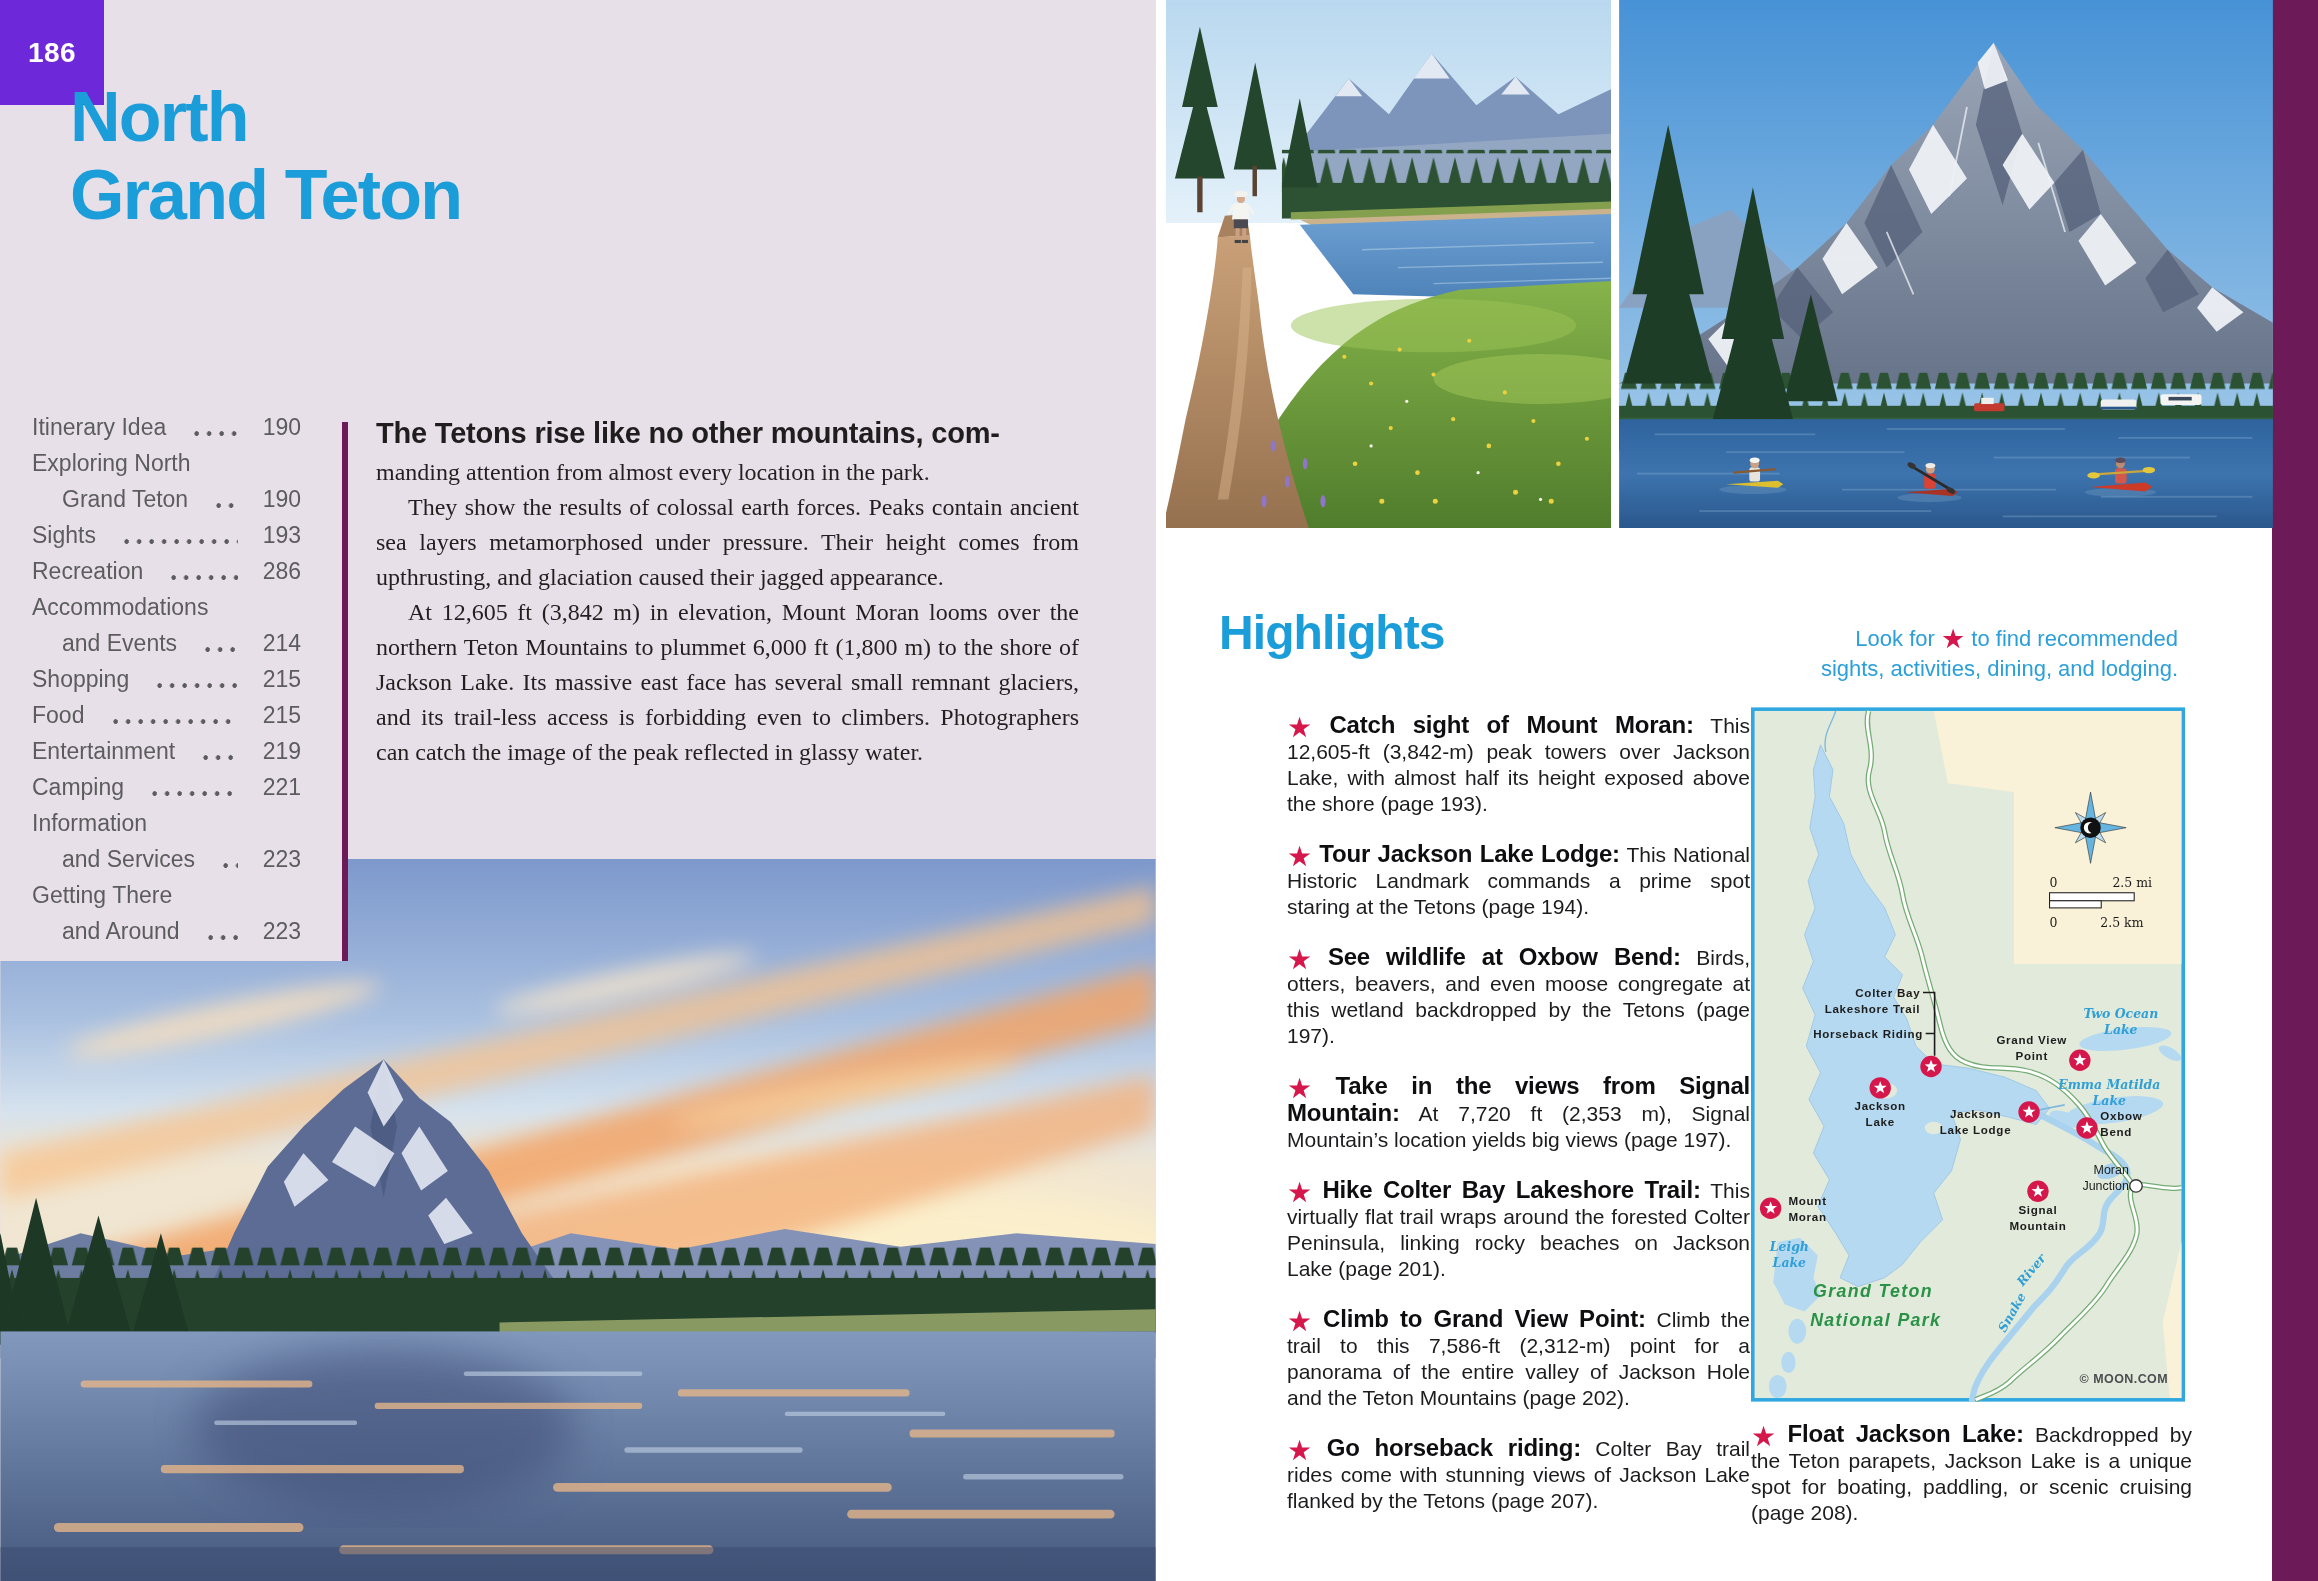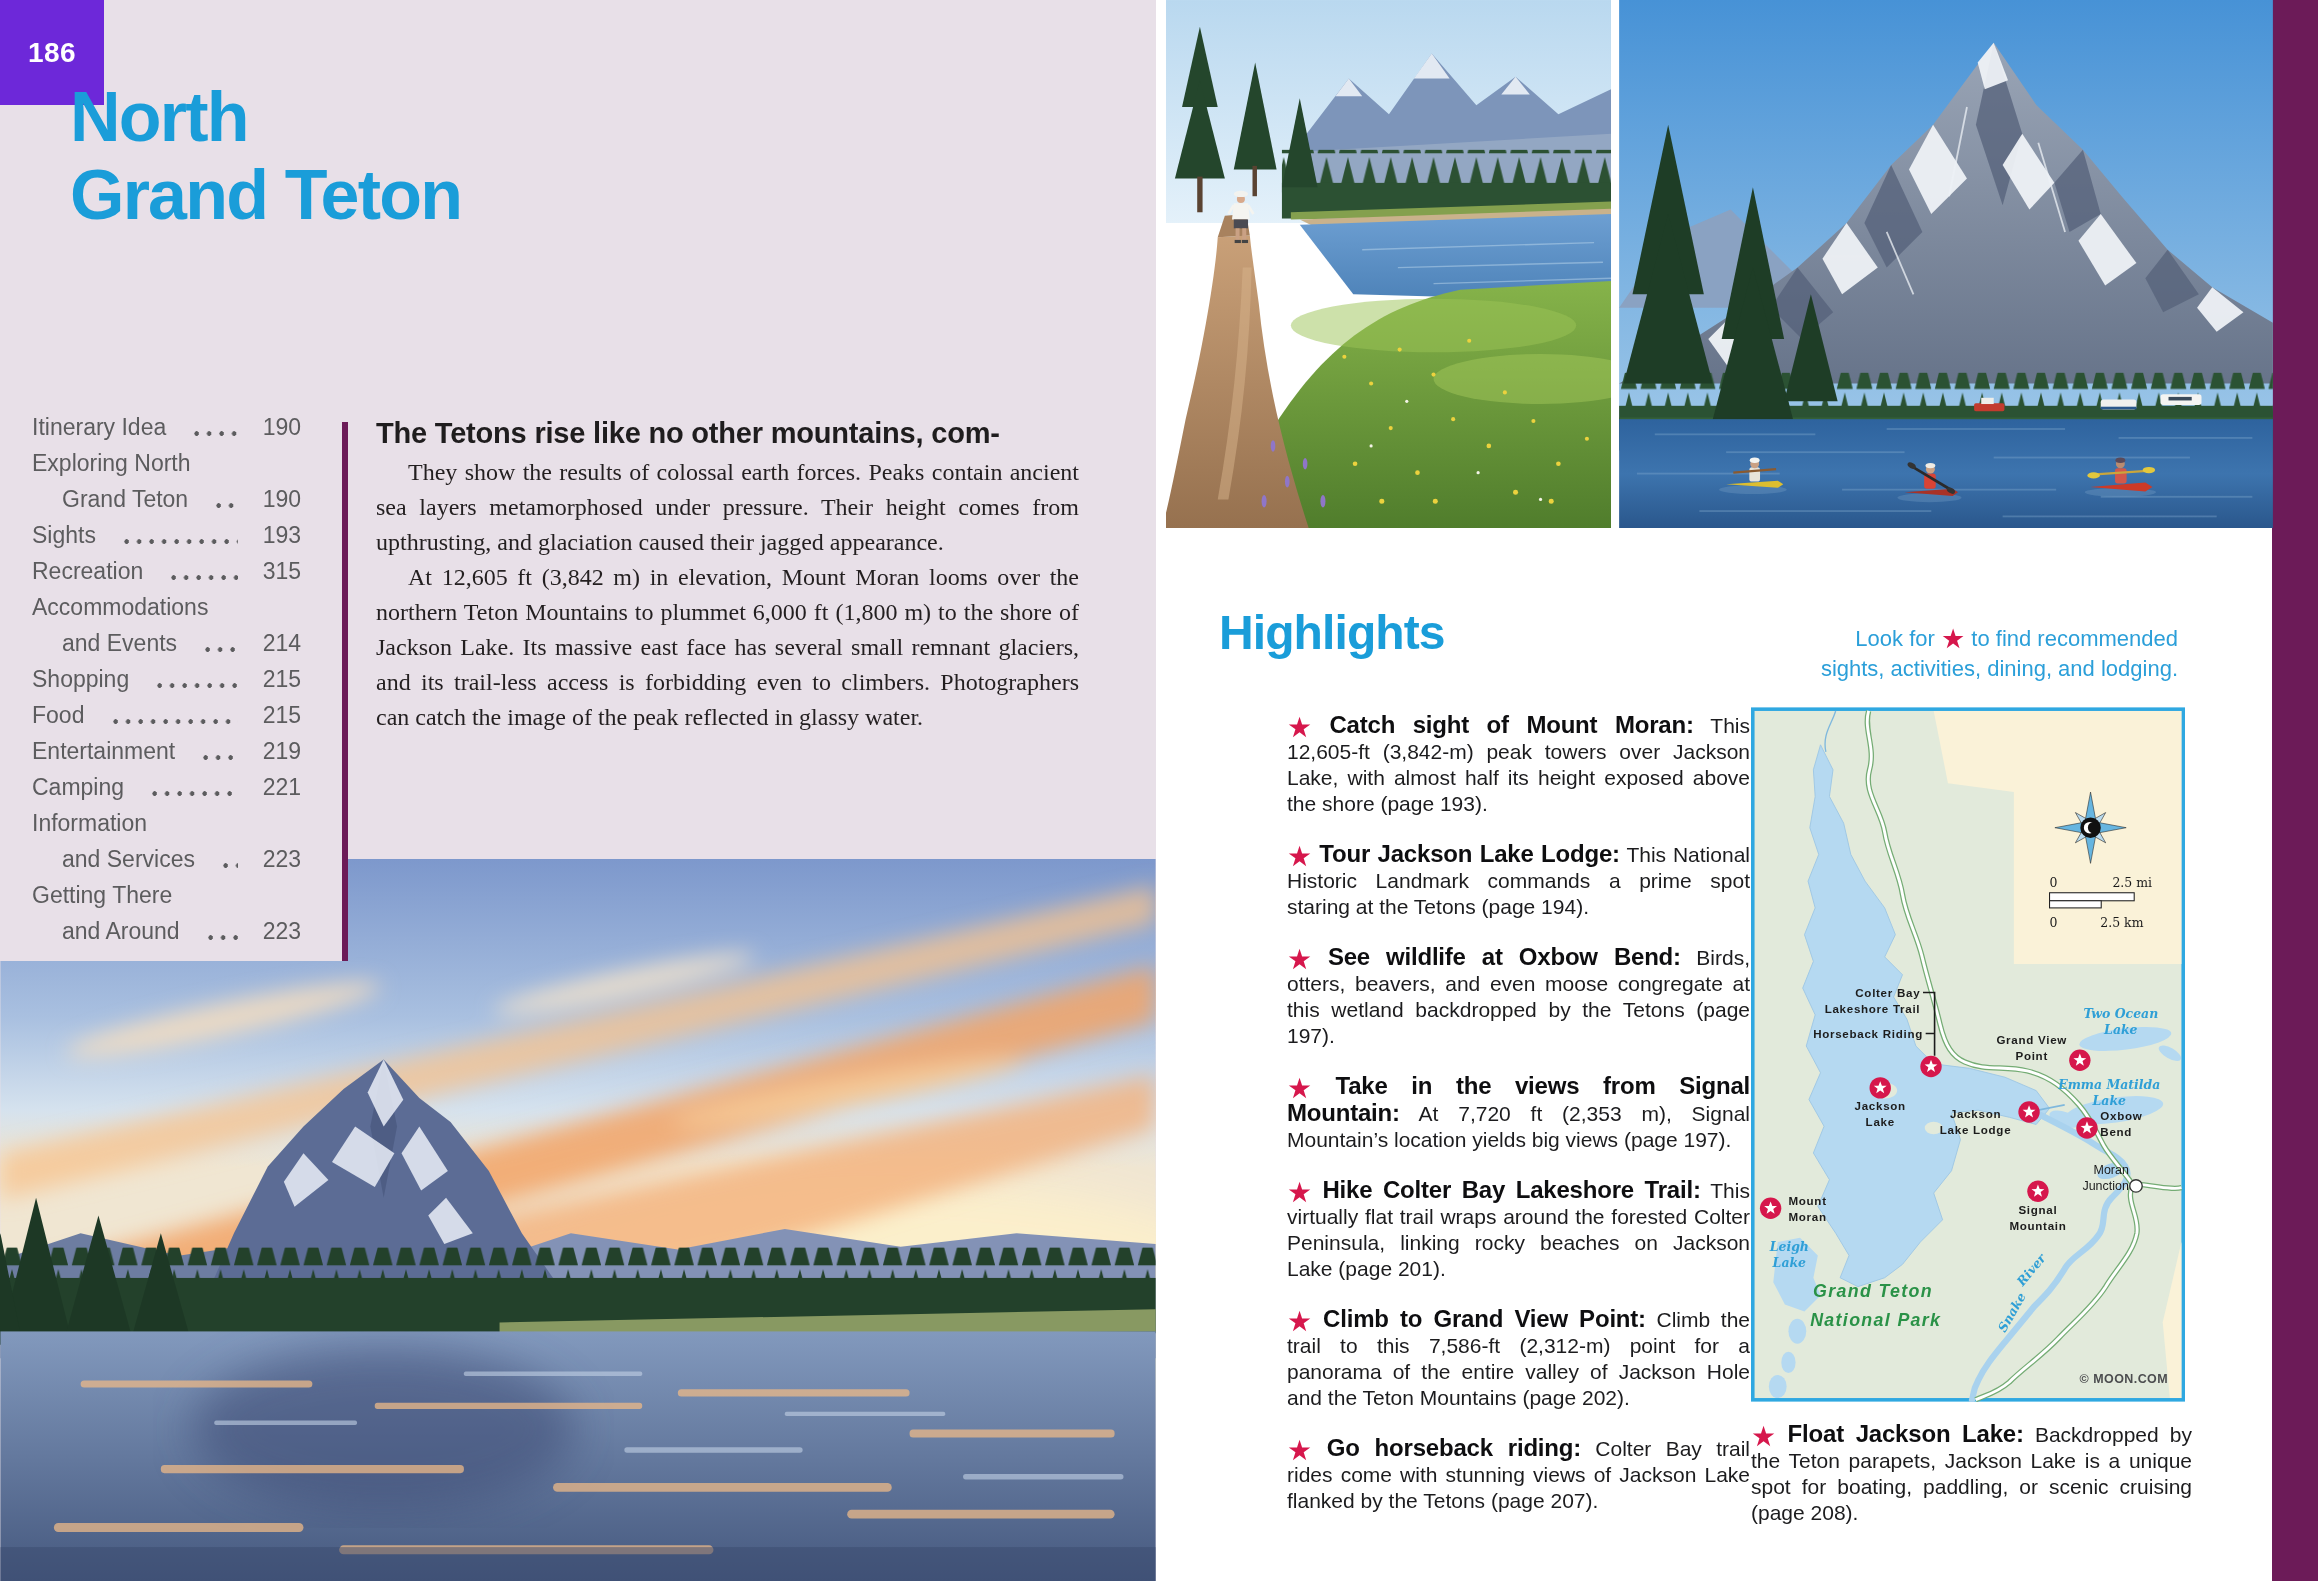--- a/index.html
+++ b/index.html
@@ -159,21 +159,21 @@
           <span class="toc-pg">190</span>
         </div>
       <div class="toc-row">
           <span>Sights</span>
           <span class="toc-dots"></span>
           <span class="toc-pg">193</span>
         </div>
       <div class="toc-row">
           <span>Recreation</span>
           <span class="toc-dots"></span>
-          <span class="toc-pg">315</span>
+          <span class="toc-pg">286</span>
         </div>
       <div class="toc-row">
           <span>Accommodations</span>
         </div>
       <div class="toc-row ind">
           <span>and Events</span>
           <span class="toc-dots"></span>
           <span class="toc-pg">214</span>
         </div>
       <div class="toc-row">
@@ -209,20 +209,21 @@
         </div>
       <div class="toc-row ind">
           <span>and Around</span>
           <span class="toc-dots"></span>
           <span class="toc-pg">223</span>
         </div>
     </div>
 
     <div id="intro" class="abs">
       <p class="lede">The Tetons rise like no other mountains, com-</p>
+      <p class="serif">manding attention from almost every location in the park.</p>
       <p class="serif indent">They show the results of colossal earth forces. Peaks contain ancient sea layers metamorphosed under pressure. Their height comes from upthrusting, and glaciation caused their jagged appearance.</p>
       <p class="serif indent">At 12,605 ft (3,842 m) in elevation, Mount Moran looms over the northern Teton Mountains to plummet 6,000 ft (1,800 m) to the shore of Jackson Lake. Its massive east face has several small remnant glaciers, and its trail-less access is forbidding even to climbers. Photographers can catch the image of the peak reflected in glassy water.</p>
     </div>
   </div>
 
   <div id="maroon-band" class="abs"></div>
 
   <svg class="photo abs" style="left:1166px;top:0;" width="445" height="528" viewBox="0 0 499 592">
     <defs>
       <linearGradient id="skyT" x1="0" y1="0" x2="0" y2="1">

